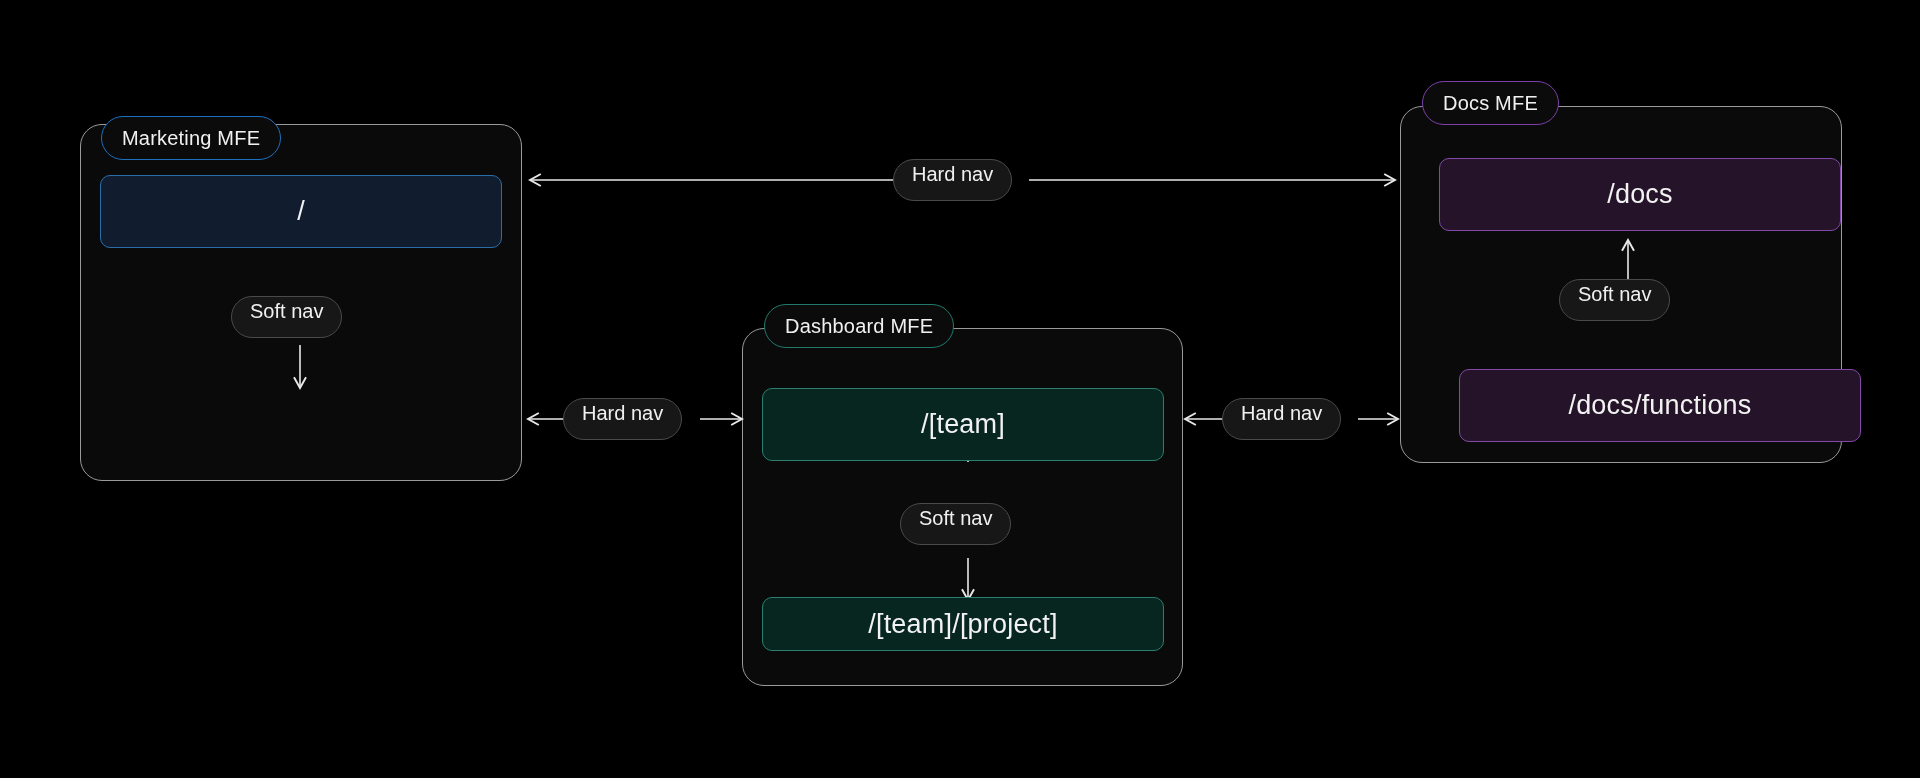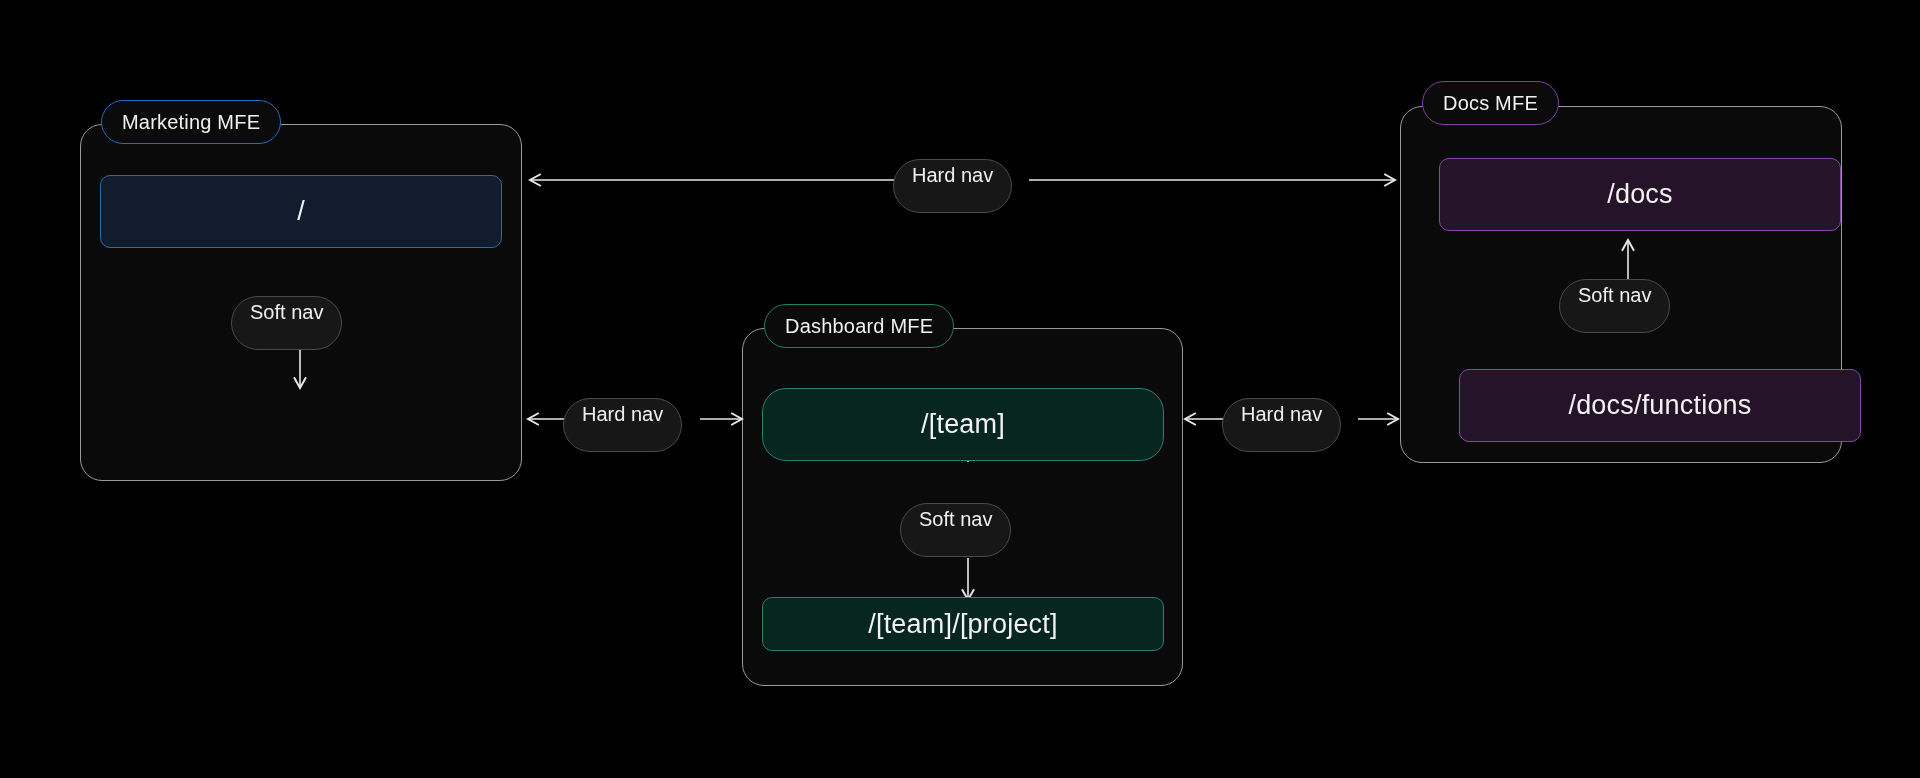--- a/index.html
+++ b/index.html
@@ -39,21 +39,21 @@
     border-radius: 999px;
     box-sizing: border-box;
     color: #f0f0f0;
     font-size: 20px;
     letter-spacing: 0.2px;
     white-space: nowrap;
     padding: 0 20px;
     height: 44px;
     z-index: 6;
   }
-  .group-label.blue   { border: 1.7px solid #1f6fbf; }
+  .group-label.blue   { border: 1.7px solid #1f6fbf; margin-top: 16px; }
   .group-label.teal   { border: 1.7px solid #1f7a6a; }
   .group-label.purple { border: 1.7px solid #7d3fa8; }
 
   
   .node {
     position: absolute;
     display: flex;
     align-items: center;
     justify-content: center;
     border-radius: 10px;
@@ -65,31 +65,31 @@
     z-index: 4;
   }
   .node.blue   { background: #111c2f; border: 1.4px solid #2a6ea8; }
   .node.teal   { background: #072620; border: 1.4px solid #2a7f70; }
   .node.purple { background: #251429; border: 1.4px solid #8249a8; }
 
   
   .edge-label {
     position: absolute;
     display: flex;
-    align-items: flex-start;
+    align-items: flex-end;
     justify-content: center;
     background: #171717;
     border: 1.4px solid #4a4a4a;
     border-radius: 999px;
     box-sizing: border-box;
     color: #f0f0f0;
     font-size: 20px;
     white-space: nowrap;
-    padding: 4px 18px;
-    height: 54px;
+    padding: 14px 18px;
+    height: 42px;
     z-index: 5;
   }
 
   
   #edges {
     position: absolute;
     left: 0; top: 0;
     width: 1920px;
     height: 778px;
     z-index: 2;
@@ -156,21 +156,21 @@
     <span>Soft nav</span>
   </div>
 
 
   <div class="group" style="left:742px; top:328px; width:441px; height:358px;"></div>
 
   <div class="group-label teal" style="left:764px; top:304px;justify-content:flex-end;">
     <span>Dashboard MFE</span>
   </div>
 
-  <div class="node teal" style="left:762px; top:388px; width:402px; height:73px;border-radius:24px;">
+  <div class="node teal" style="left:762px; top:388px; width:402px; height:73px;">
     <span>/[team]</span>
   </div>
 
   <div class="edge-label" style="left:900px; top:503px;">
     <span>Soft nav</span>
   </div>
 
   <div class="node teal" style="left:762px; top:597px; width:402px; height:54px;">
     <span>/[team]/[project]</span>
   </div>

